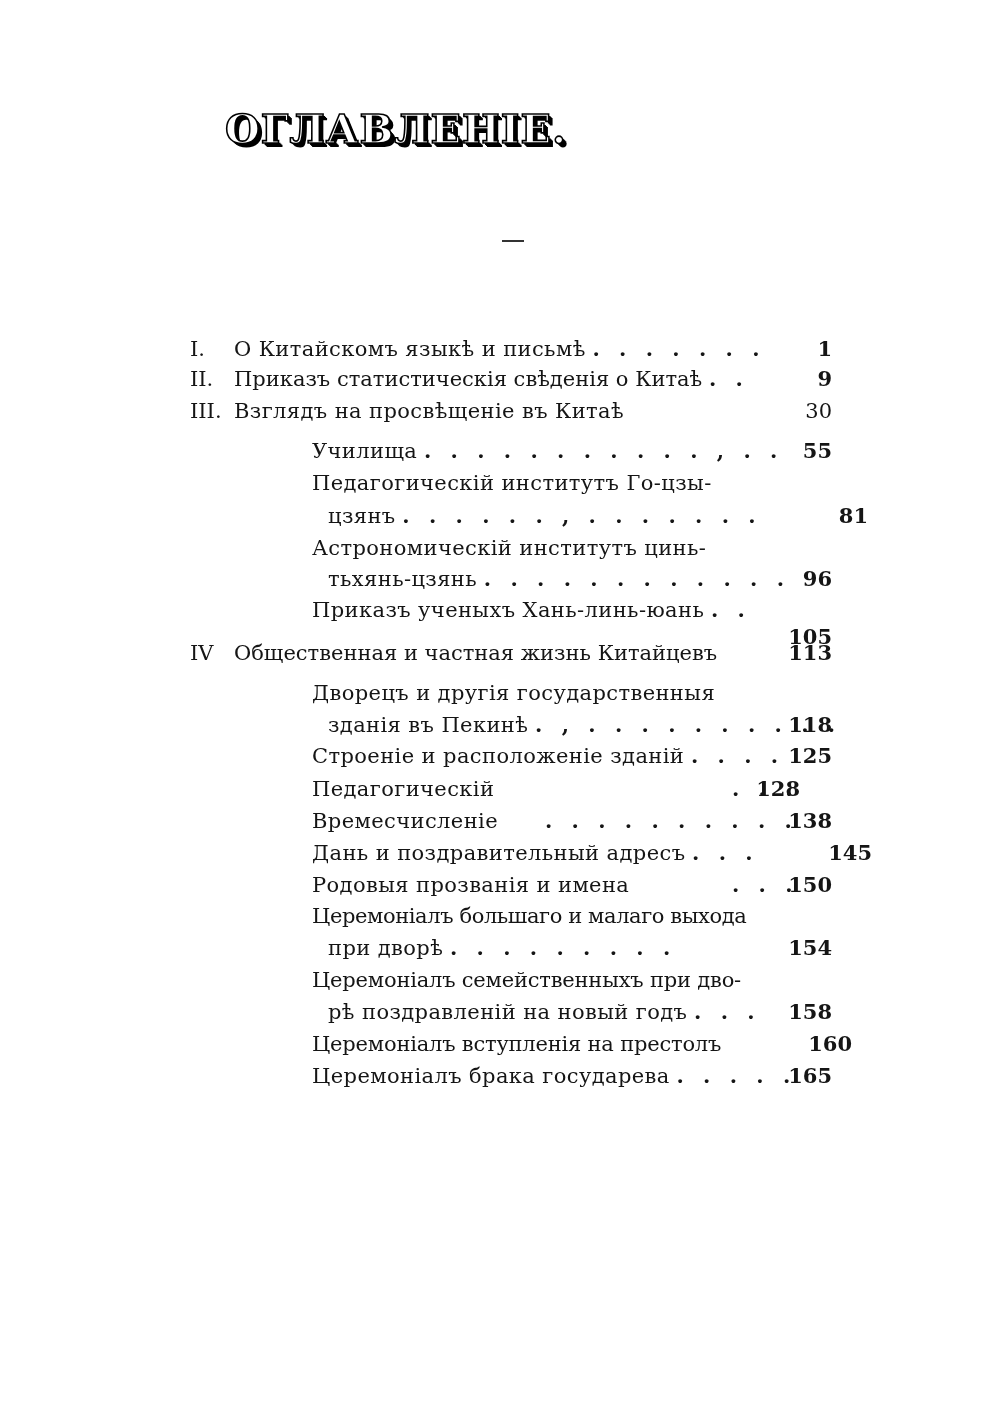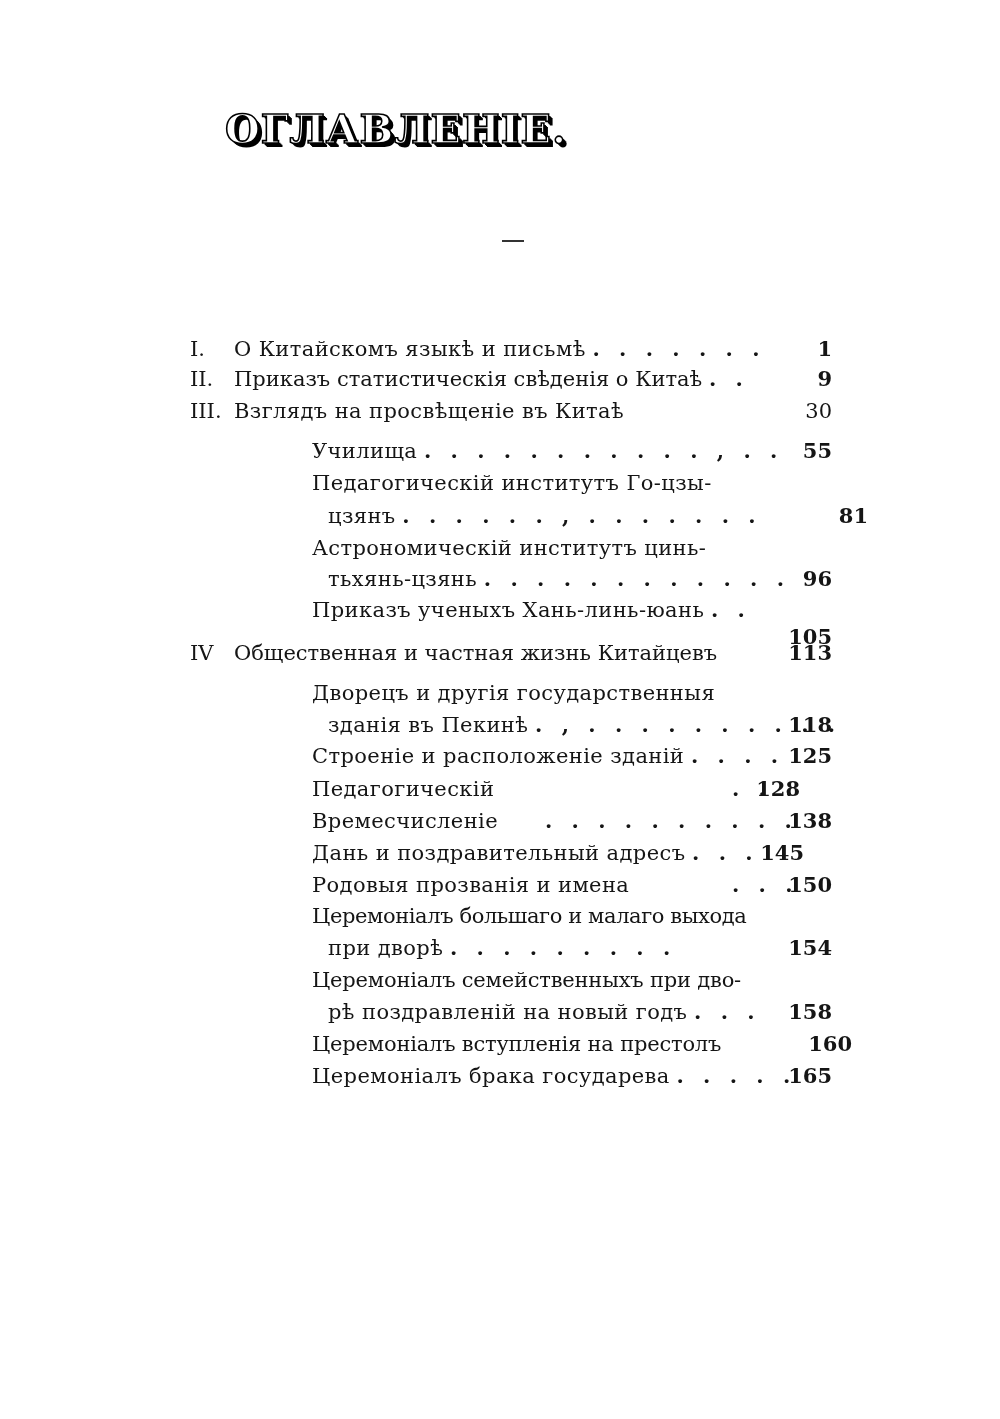--- a/index.html
+++ b/index.html
@@ -150,21 +150,21 @@
     <span class="txt">Времесчисленіе</span>
   </div>
   <div class="row" style="top:808px; left:545px">
     <span class="dots">. . . .   . . .   . . .</span>
   </div>
   <div class="page" style="top:808px; left:772px">138</div>
 
   <div class="row sub" style="top:840px">
     <span class="txt">Дань и поздравительный адресъ</span> <span class="dots">. . .</span>
   </div>
-  <div class="page" style="top:840px; left:744px">145</div>
+  <div class="page" style="top:840px; left:812px">145</div>
 
   <div class="row sub" style="top:872px">
     <span class="txt">Родовыя прозванія и имена</span>
   </div>
   <div class="row" style="top:872px; left:732px">
     <span class="dots">. . .</span>
   </div>
   <div class="page" style="top:872px; left:772px">150</div>
 
   <div class="row sub" style="top:903px; letter-spacing:-0.6px">

